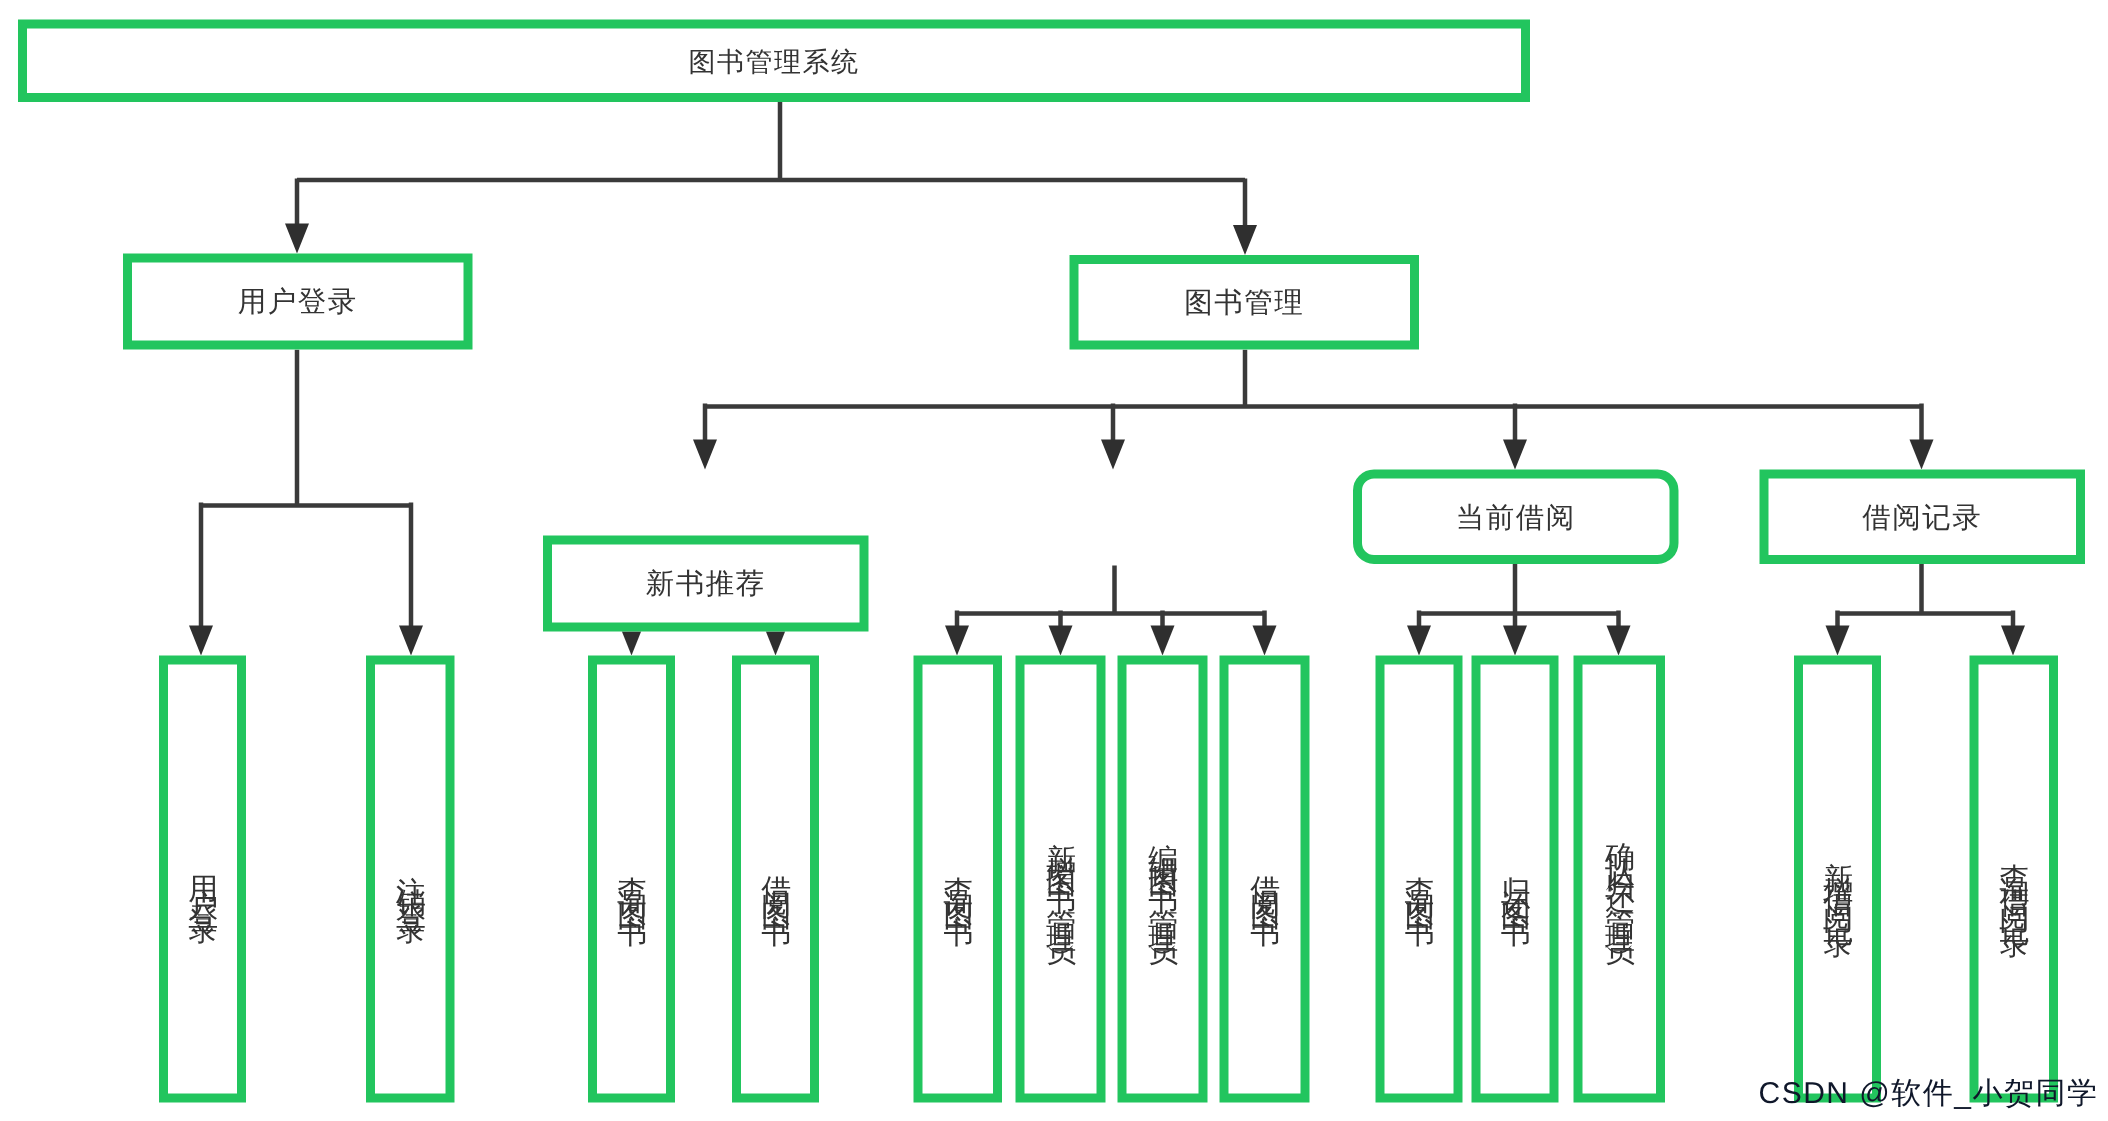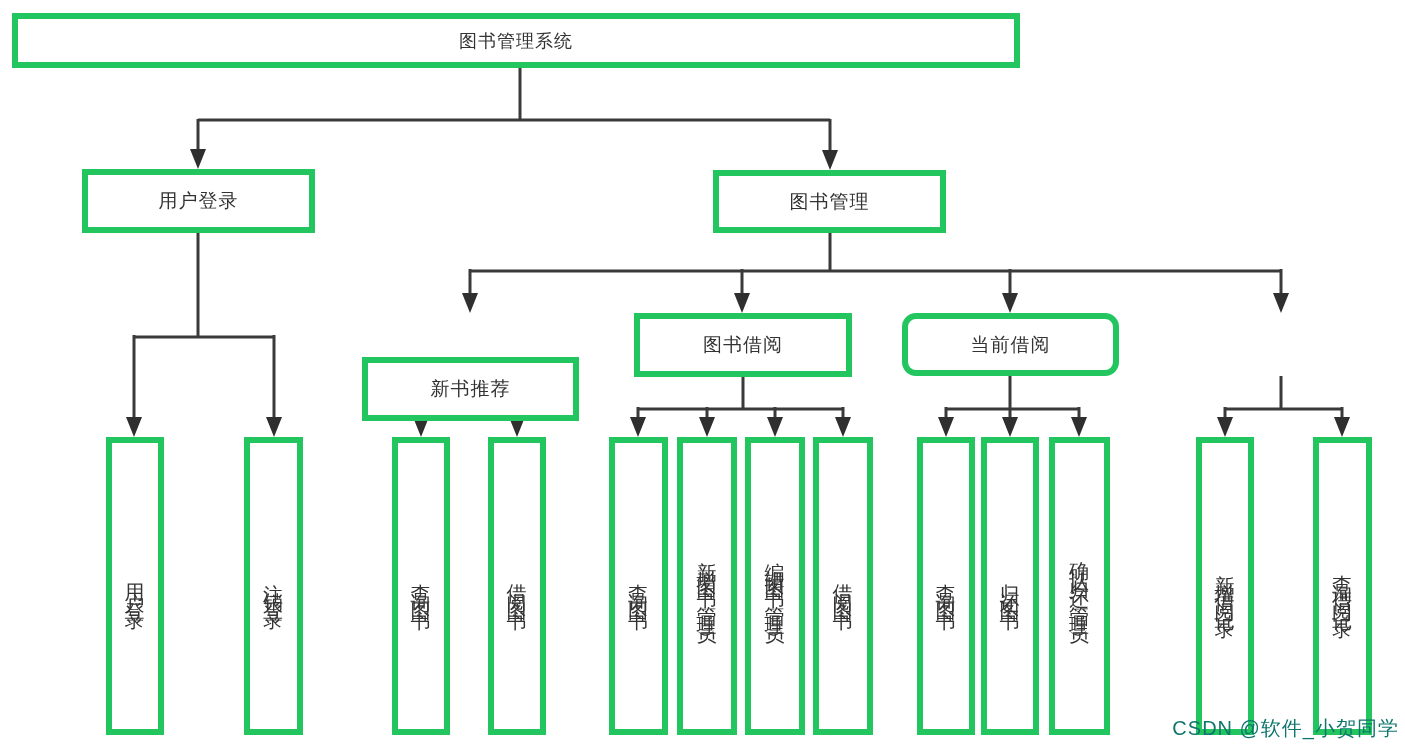--- a/index.html
+++ b/index.html
@@ -27,21 +27,21 @@
     text-orientation:mixed;
     font-size:20px;
     letter-spacing:9px;
     line-height:1;
     color:#333333;
   }
   .watermark{
     position:absolute;
     right:6px;bottom:5px;
     font-size:20px;
-    color:#0f766e;
+    color:#0f172a;
     z-index:3;
     letter-spacing:1px;
   }
 </style>
 </head>
 <body>
 
 <div class="canvas">
 
   <svg class="connectors" viewBox="0 0 1405 747" xmlns="http://www.w3.org/2000/svg">
@@ -105,25 +105,25 @@
   <div class="box hbox" style="left:82px;top:169px;width:233px;height:64px;">
     <span>用户登录</span>
   </div>
   <div class="box hbox" style="left:713px;top:170px;width:233px;height:63px;">
     <span>图书管理</span>
   </div>
 
   <div class="box hbox" style="left:362px;top:313px;width:217px;height:64px;margin-top:44px;">
     <span>新书推荐</span>
   </div>
-  <div class="box hbox" style="left:634px;top:313px;width:218px;height:64px;">
-    <span>图书借阅</span>
-  </div>
   <div class="box hbox" style="left:902px;top:313px;width:217px;height:63px;border-radius:14px;">
     <span>当前借阅</span>
+  </div>
+  <div class="box hbox" style="left:1173px;top:313px;width:217px;height:63px;">
+    <span>借阅记录</span>
   </div>
 
   <div class="box vbox" style="left:106px;top:437px;width:58px;height:298px;">
     <span>用户登录</span>
   </div>
   <div class="box vbox" style="left:244px;top:437px;width:59px;height:298px;">
     <span>注销登录</span>
   </div>
 
   <div class="box vbox" style="left:392px;top:437px;width:58px;height:298px;">

